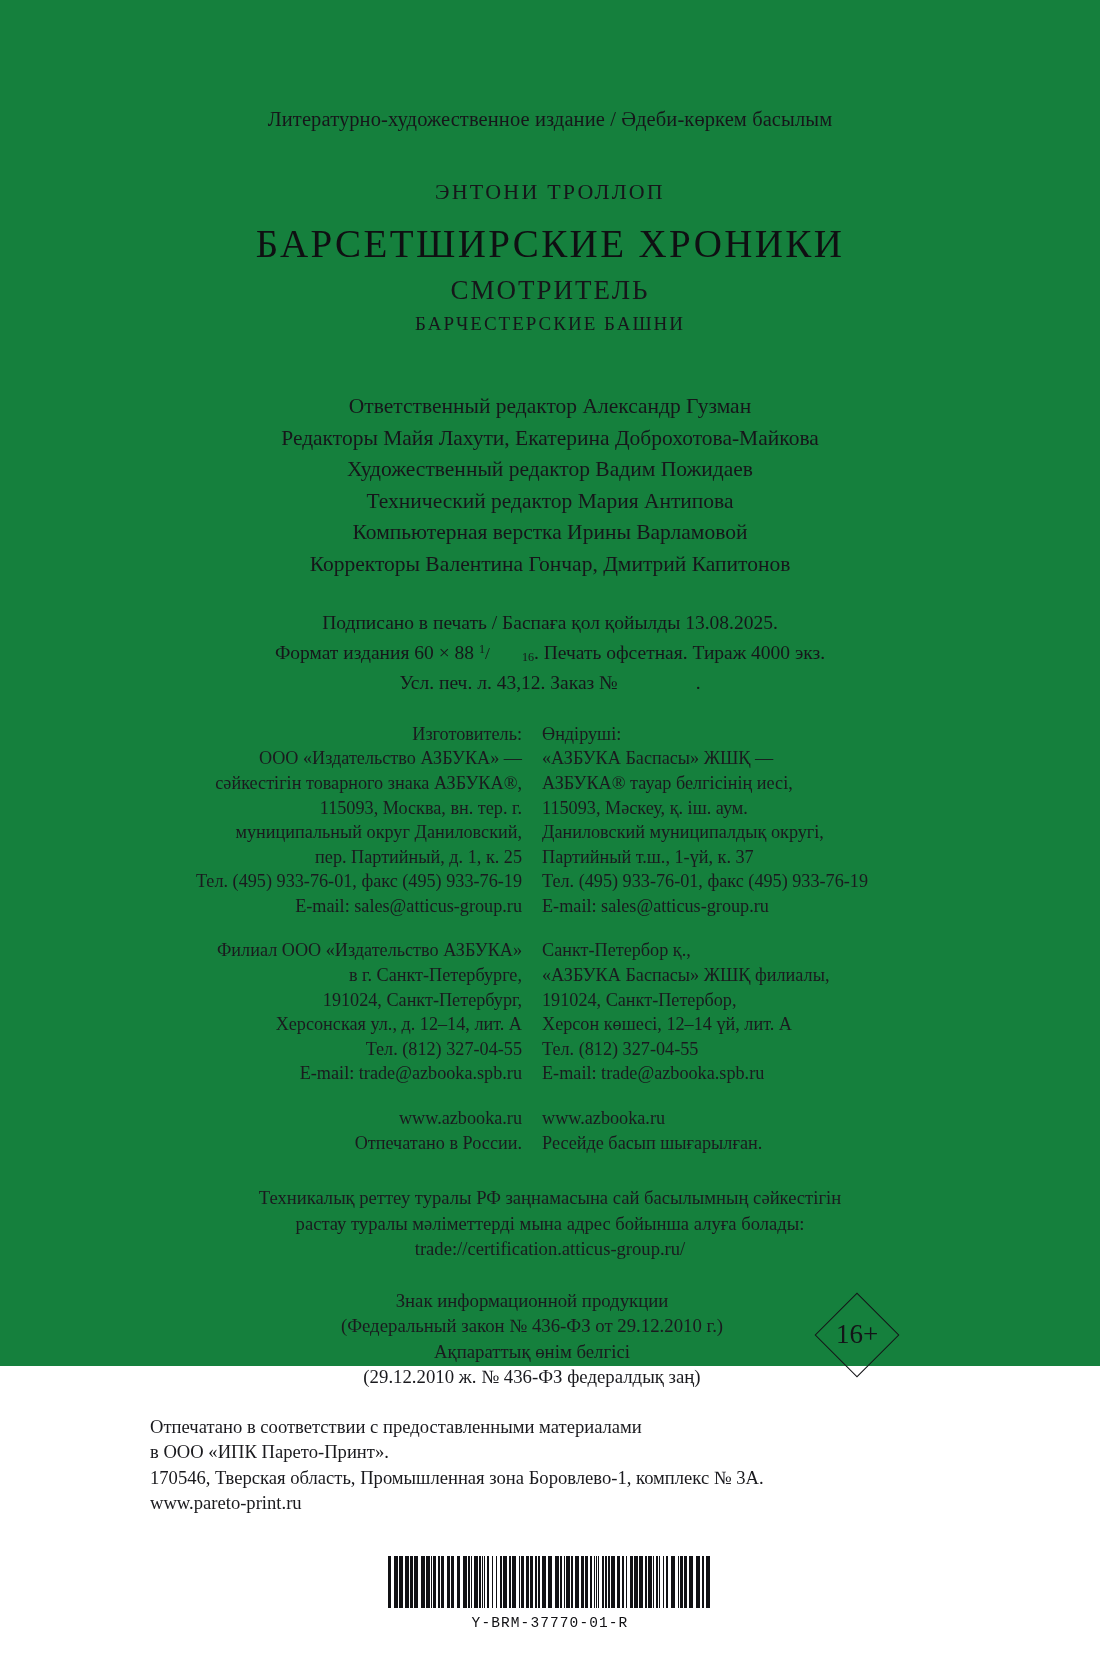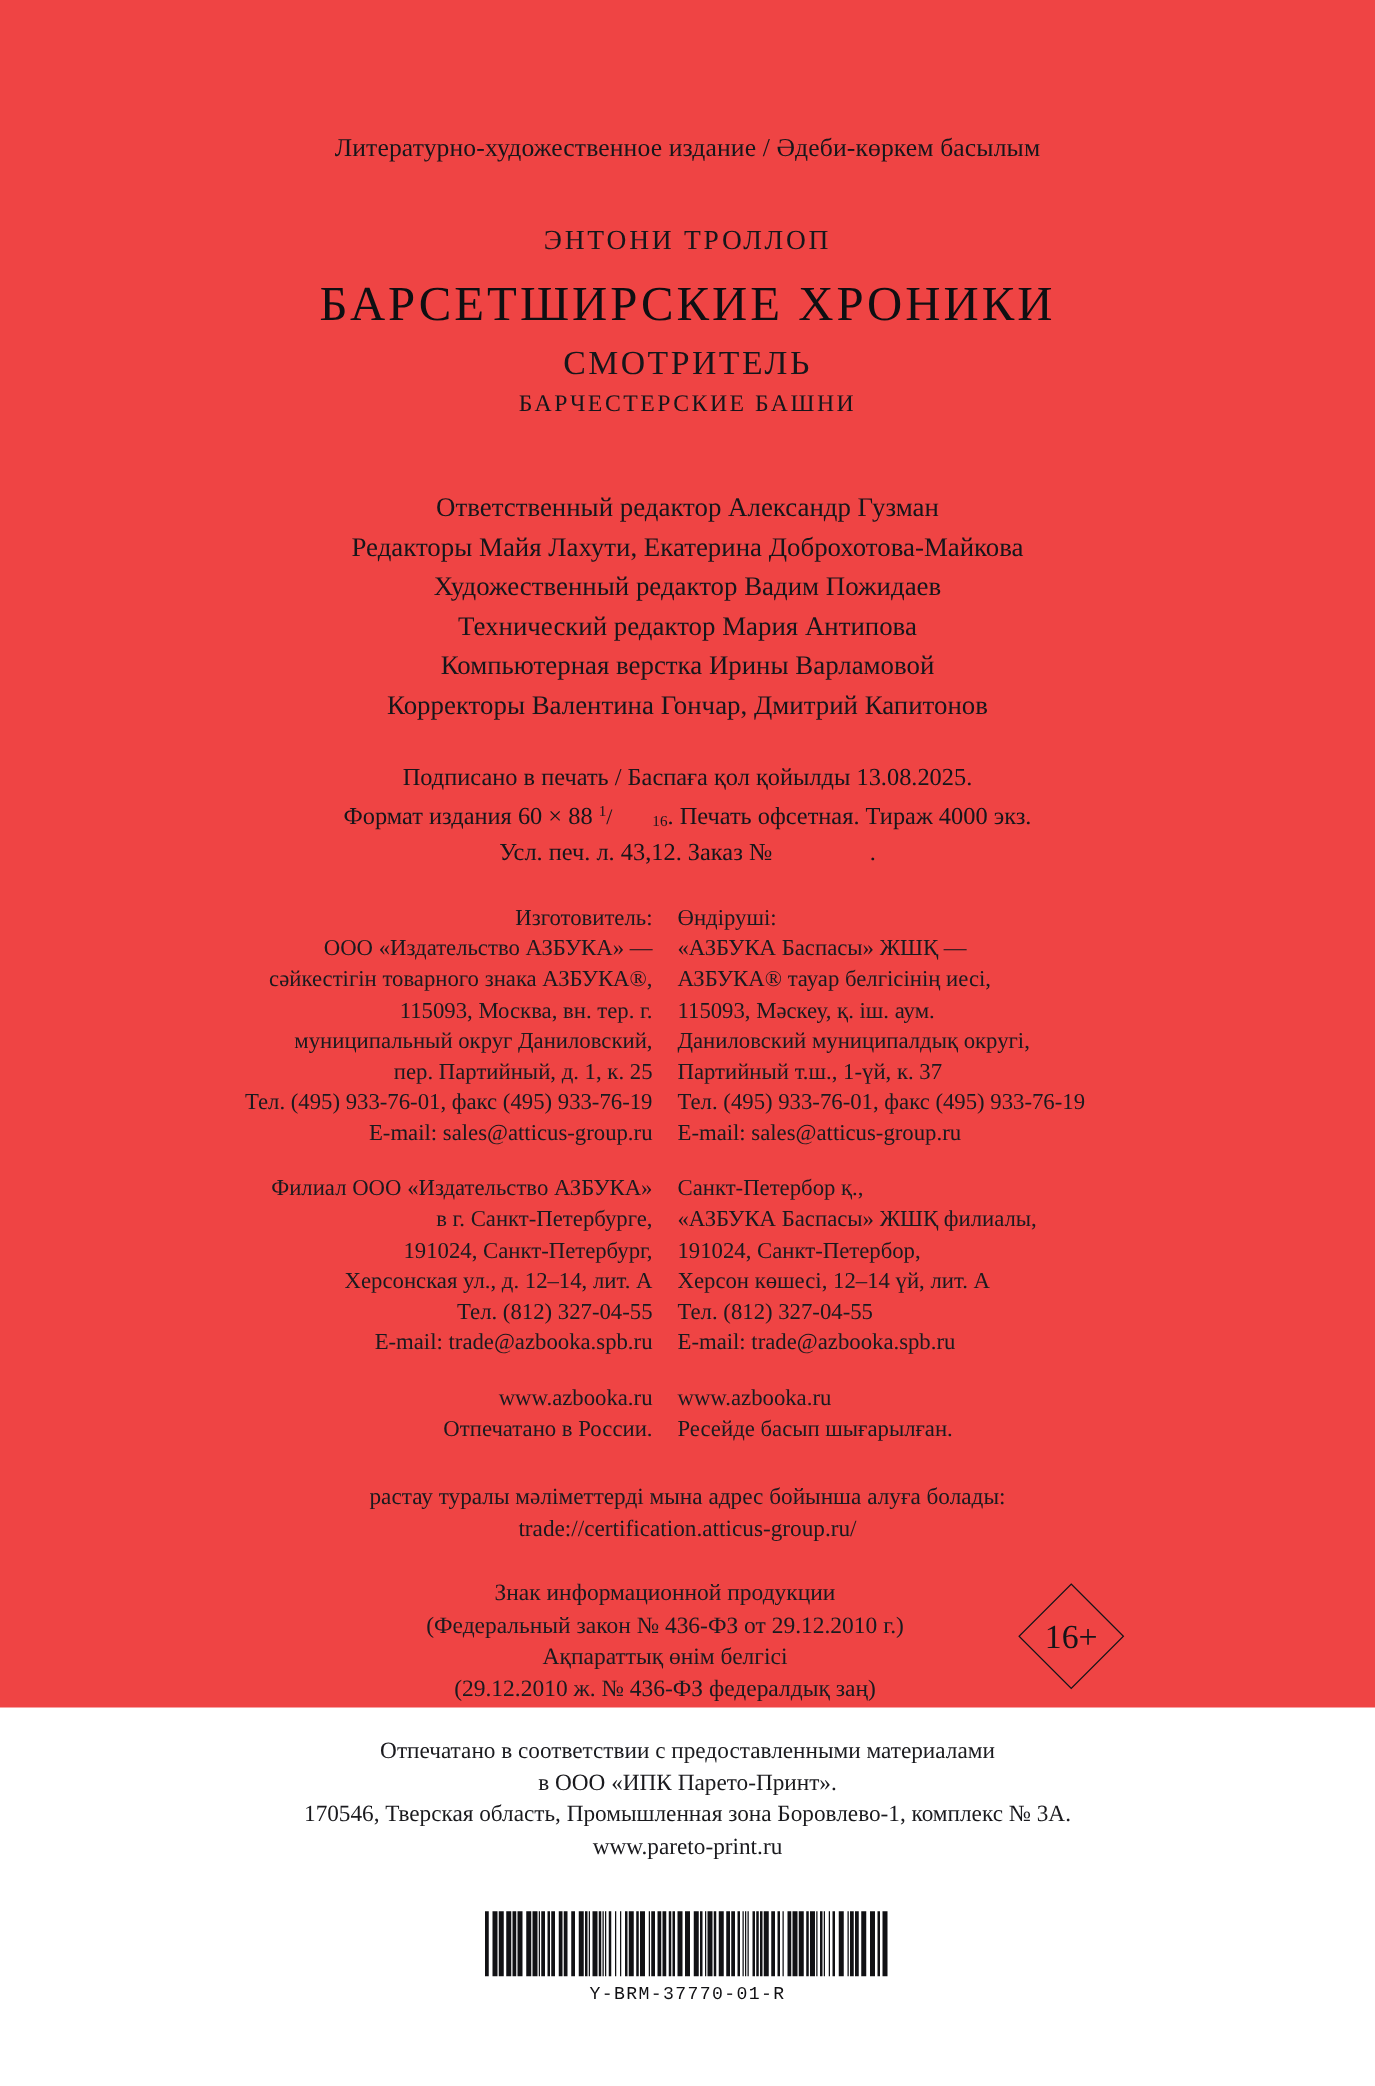--- a/index.html
+++ b/index.html
@@ -13,21 +13,21 @@
     font-family: "Liberation Serif", "DejaVu Serif", serif;
     color: #1a1a1a;
     position: relative;
     overflow: hidden;
   }
   .page {
     position: absolute;
     left: 0; top: 0;
     width: 1100px;
     height: 1366px;
-    background: #ef4444;
+    background: #15803d;
   }
   .content {
     position: absolute;
     left: 150px;
     top: 0;
     width: 800px;
   }
 
   
   .series-line {
@@ -161,21 +161,21 @@
     align-items: center;
     justify-content: center;
     font-size: 27px;
     letter-spacing: 0px;
     color: #141418;
   }
 
   
   .printer {
     margin-top: 22px;
-    text-align: center;
+    text-align: left;
     font-size: 18.6px;
     line-height: 25.5px;
     color: #1a1a1e;
   }
 
   
   .barcode-wrap {
     margin-top: 26px;
     text-align: center;
   }
@@ -281,20 +281,21 @@
           <div>E-mail: trade@azbooka.spb.ru</div>
         </div>
         <div class="blk">
           <div>www.azbooka.ru</div>
           <div>Ресейде басып шығарылған.</div>
         </div>
       </div>
     </div>
 
     <div class="certif">
+      <div>Техникалық реттеу туралы РФ заңнамасына сай басылымның сәйкестігін</div>
       <div>растау туралы мәліметтерді мына адрес бойынша алуға болады:</div>
       <div>trade://certification.atticus-group.ru/</div>
     </div>
 
     <div class="agewrap">
       <div class="agetext">
         <div>Знак информационной продукции</div>
         <div>(Федеральный закон № 436-ФЗ от 29.12.2010 г.)</div>
         <div>Ақпараттық өнім белгісі</div>
         <div>(29.12.2010 ж. № 436-ФЗ федералдық заң)</div>

